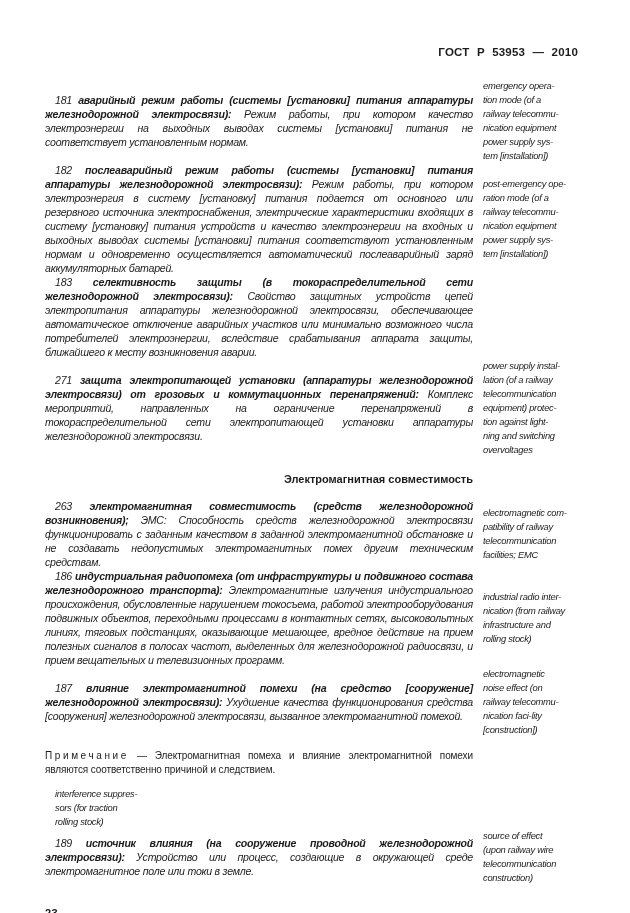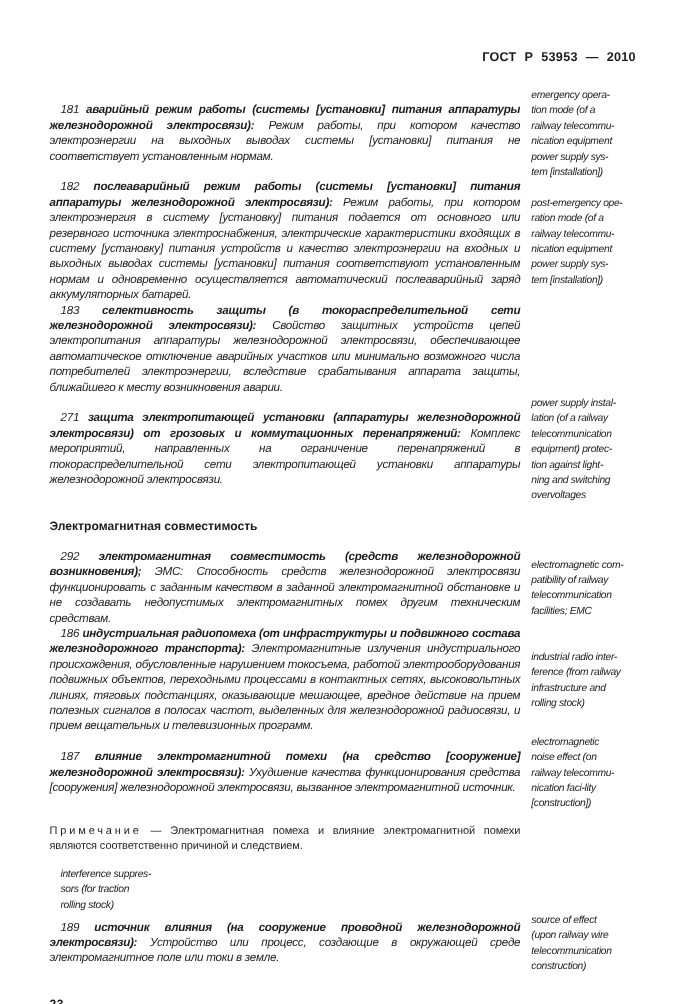--- a/index.html
+++ b/index.html
@@ -21,21 +21,21 @@
     text-align:justify;text-indent:10px;
   }
   .ru .term{font-weight:bold;}
   .abbr:empty{display:none;}
   .en{
     margin:0 0 0 10px;width:93px;
     font-size:9.4px;line-height:14px;letter-spacing:-.3px;
     white-space:pre;text-align:left;
   }
   .section-heading{
-    width:428px;margin:16px 0 14px;text-align:left;
+    width:428px;margin:16px 0 14px;text-align:right;
     font-size:11px;font-weight:bold;letter-spacing:0;
   }
   .note{
     width:428px;margin:12px 0 10px;
     font-size:10px;line-height:14px;letter-spacing:-.1px;text-align:justify;
   }
   .note-label{letter-spacing:2.6px;}
   .page-number-row{width:531px;text-align:left;margin-top:18px;}
   .page-number{font-size:11px;font-weight:bold;letter-spacing:.5px;}
 </style>
@@ -101,50 +101,50 @@
 equipment) protec-
 tion against light-
 ning and switching
 overvoltages</p>
     </div>
 
     <h2 class="section-heading">Электромагнитная совместимость</h2>
 
     <div class="entry">
       <p class="ru">
-        <span class="num">292</span>
+        <span class="num">263</span>
         <b class="term">электромагнитная совместимость (средств железнодорожной возникновения);</b>
         <span class="abbr">ЭМС:</span>
         <span class="def">Способность средств железнодорожной электросвязи функционировать с заданным качеством в заданной электромагнитной обстановке и не создавать недопустимых электромагнитных помех другим техническим средствам.</span>
       </p>
       <p class="en">electromagnetic com-
 patibility of railway
 telecommunication
 facilities; EMC</p>
     </div>
 
     <div class="entry">
       <p class="ru">
         <span class="num">186</span>
         <b class="term">индустриальная радиопомеха (от инфраструктуры и подвижного состава железнодорожного транспорта):</b>
         
         <span class="def">Электромагнитные излучения индустриального происхождения, обусловленные нарушением токосъема, работой электрооборудования подвижных объектов, переходными процессами в контактных сетях, высоковольтных линиях, тяговых подстанциях, оказывающие мешающее, вредное действие на прием полезных сигналов в полосах частот, выделенных для железнодорожной радиосвязи, и прием вещательных и телевизионных программ.</span>
       </p>
       <p class="en">industrial radio inter-
-ference (from railway
+nication (from railway
 infrastructure and
 rolling stock)</p>
     </div>
 
     <div class="entry">
       <p class="ru">
         <span class="num">187</span>
         <b class="term">влияние электромагнитной помехи (на средство [сооружение] железнодорожной электросвязи):</b>
         
-        <span class="def">Ухудшение качества функционирования средства [сооружения] железнодорожной электросвязи, вызванное электромагнитной источник.</span>
+        <span class="def">Ухудшение качества функционирования средства [сооружения] железнодорожной электросвязи, вызванное электромагнитной помехой.</span>
       </p>
       <p class="en">electromagnetic
 noise effect (on
 railway telecommu-
 nication faci-lity
 [construction])</p>
     </div>
 
     <p class="note">
       <span class="note-label">Примечание</span>

